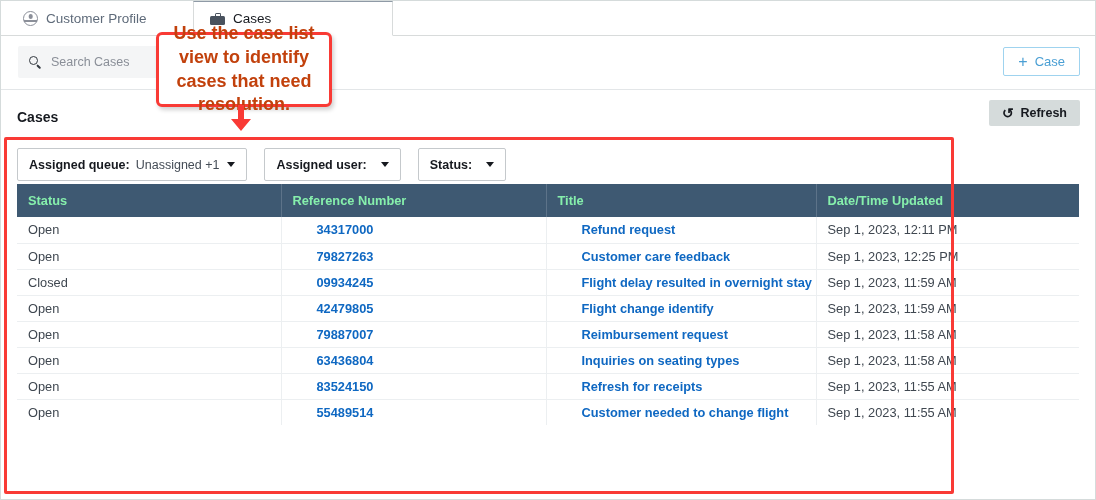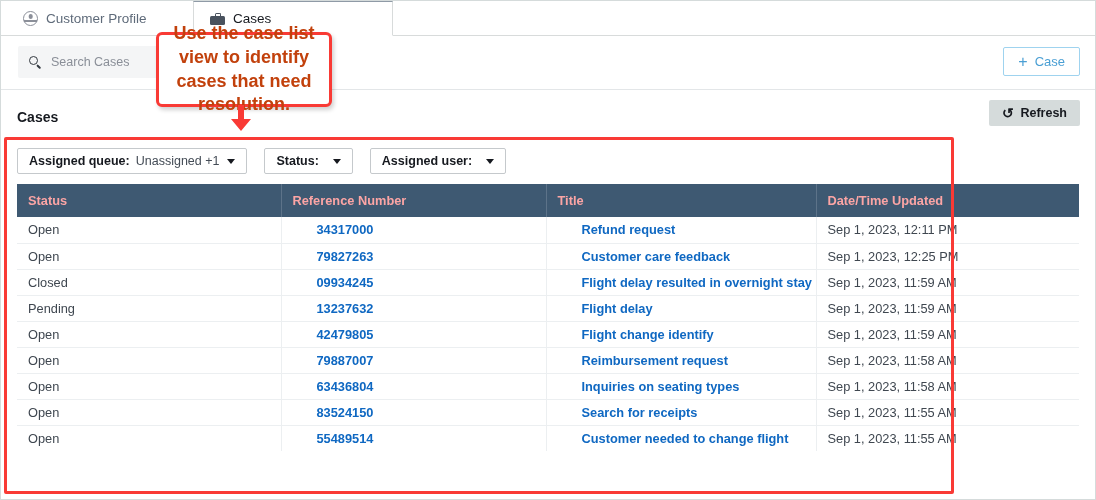--- a/index.html
+++ b/index.html
@@ -221,21 +221,21 @@
   }
 
   
   .filters {
     position: absolute;
     left: 16px; top: 147px;
     display: flex;
     gap: 17px;
   }
   .filter-btn {
-    height: 26px;
+    height: 33px;
     border: 1px solid #c5c9cc;
     border-radius: 2px;
     background: #fff;
     display: flex;
     align-items: center;
     gap: 6px;
     padding: 0 11px;
     font-size: 12.5px;
     cursor: pointer;
     box-sizing: border-box;
@@ -261,21 +261,21 @@
   .table {
     position: absolute;
     left: 16px; top: 183px;
     width: 1062px;
     border-collapse: collapse;
     table-layout: fixed;
     font-size: 12.8px;
   }
   .table th {
     background: #3e5972;
-    color: #fca5a5;
+    color: #86efac;
     text-align: left;
     font-weight: bold;
     font-size: 12.8px;
     height: 33px;
     padding: 0 0 0 11px;
     border-right: 1px solid #5d7389;
     box-sizing: border-box;
     white-space: nowrap;
   }
   .table th:last-child { border-right: none; }
@@ -379,26 +379,26 @@
     </button>
   </div>
 
   <div class="filters">
     <div class="filter-btn">
       <span class="filter-label">Assigned queue:</span>
       <span class="filter-value">Unassigned +1</span>
       <span class="caret"></span>
     </div>
     <div class="filter-btn">
-      <span class="filter-label">Status:</span>
+      <span class="filter-label">Assigned user:</span>
       <span class="filter-value"></span>
       <span class="caret"></span>
     </div>
     <div class="filter-btn">
-      <span class="filter-label">Assigned user:</span>
+      <span class="filter-label">Status:</span>
       <span class="filter-value"></span>
       <span class="caret"></span>
     </div>
   </div>
 
   <table class="table">
     <thead>
       <tr>
         <th class="col-status">Status</th>
         <th class="col-ref">Reference Number</th>
@@ -423,27 +423,20 @@
           <td class="col-blank"></td>
         </tr>
         <tr>
           <td class="col-status">Closed</td>
           <td class="col-ref"><a class="cell-link">09934245</a></td>
           <td class="col-title"><a class="cell-link">Flight delay resulted in overnight stay</a></td>
           <td class="col-date">Sep 1, 2023, 11:59 AM</td>
           <td class="col-blank"></td>
         </tr>
         <tr>
-          <td class="col-status">Pending</td>
-          <td class="col-ref"><a class="cell-link">13237632</a></td>
-          <td class="col-title"><a class="cell-link">Flight delay</a></td>
-          <td class="col-date">Sep 1, 2023, 11:59 AM</td>
-          <td class="col-blank"></td>
-        </tr>
-        <tr>
           <td class="col-status">Open</td>
           <td class="col-ref"><a class="cell-link">42479805</a></td>
           <td class="col-title"><a class="cell-link">Flight change identify</a></td>
           <td class="col-date">Sep 1, 2023, 11:59 AM</td>
           <td class="col-blank"></td>
         </tr>
         <tr>
           <td class="col-status">Open</td>
           <td class="col-ref"><a class="cell-link">79887007</a></td>
           <td class="col-title"><a class="cell-link">Reimbursement request</a></td>
@@ -453,21 +446,21 @@
         <tr>
           <td class="col-status">Open</td>
           <td class="col-ref"><a class="cell-link">63436804</a></td>
           <td class="col-title"><a class="cell-link">Inquiries on seating types</a></td>
           <td class="col-date">Sep 1, 2023, 11:58 AM</td>
           <td class="col-blank"></td>
         </tr>
         <tr>
           <td class="col-status">Open</td>
           <td class="col-ref"><a class="cell-link">83524150</a></td>
-          <td class="col-title"><a class="cell-link">Search for receipts</a></td>
+          <td class="col-title"><a class="cell-link">Refresh for receipts</a></td>
           <td class="col-date">Sep 1, 2023, 11:55 AM</td>
           <td class="col-blank"></td>
         </tr>
         <tr>
           <td class="col-status">Open</td>
           <td class="col-ref"><a class="cell-link">55489514</a></td>
           <td class="col-title"><a class="cell-link">Customer needed to change flight</a></td>
           <td class="col-date">Sep 1, 2023, 11:55 AM</td>
           <td class="col-blank"></td>
         </tr>

